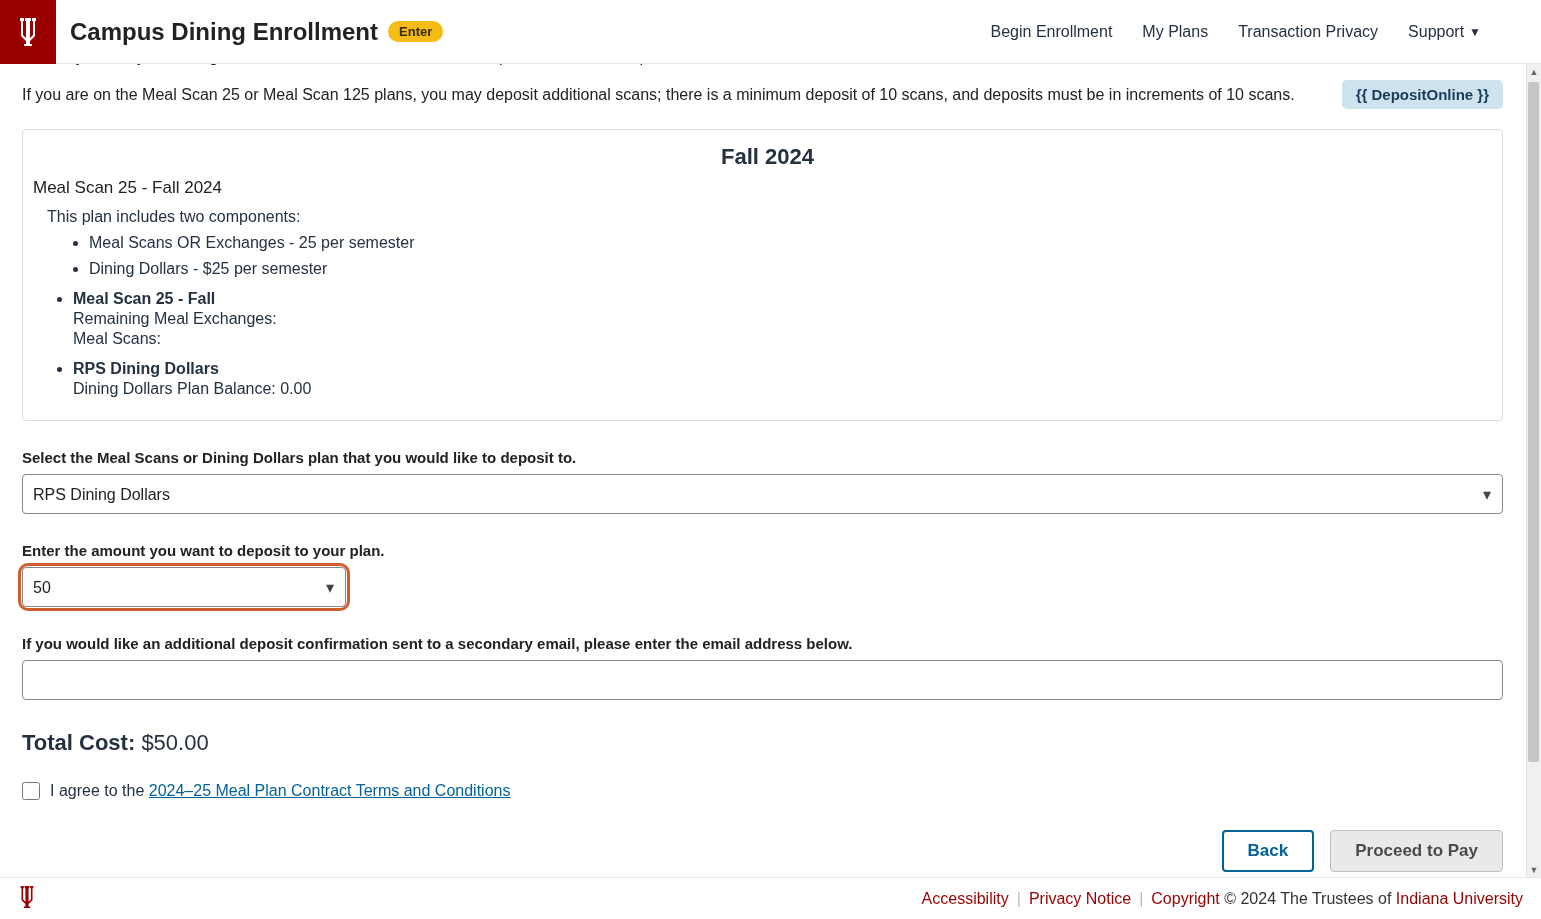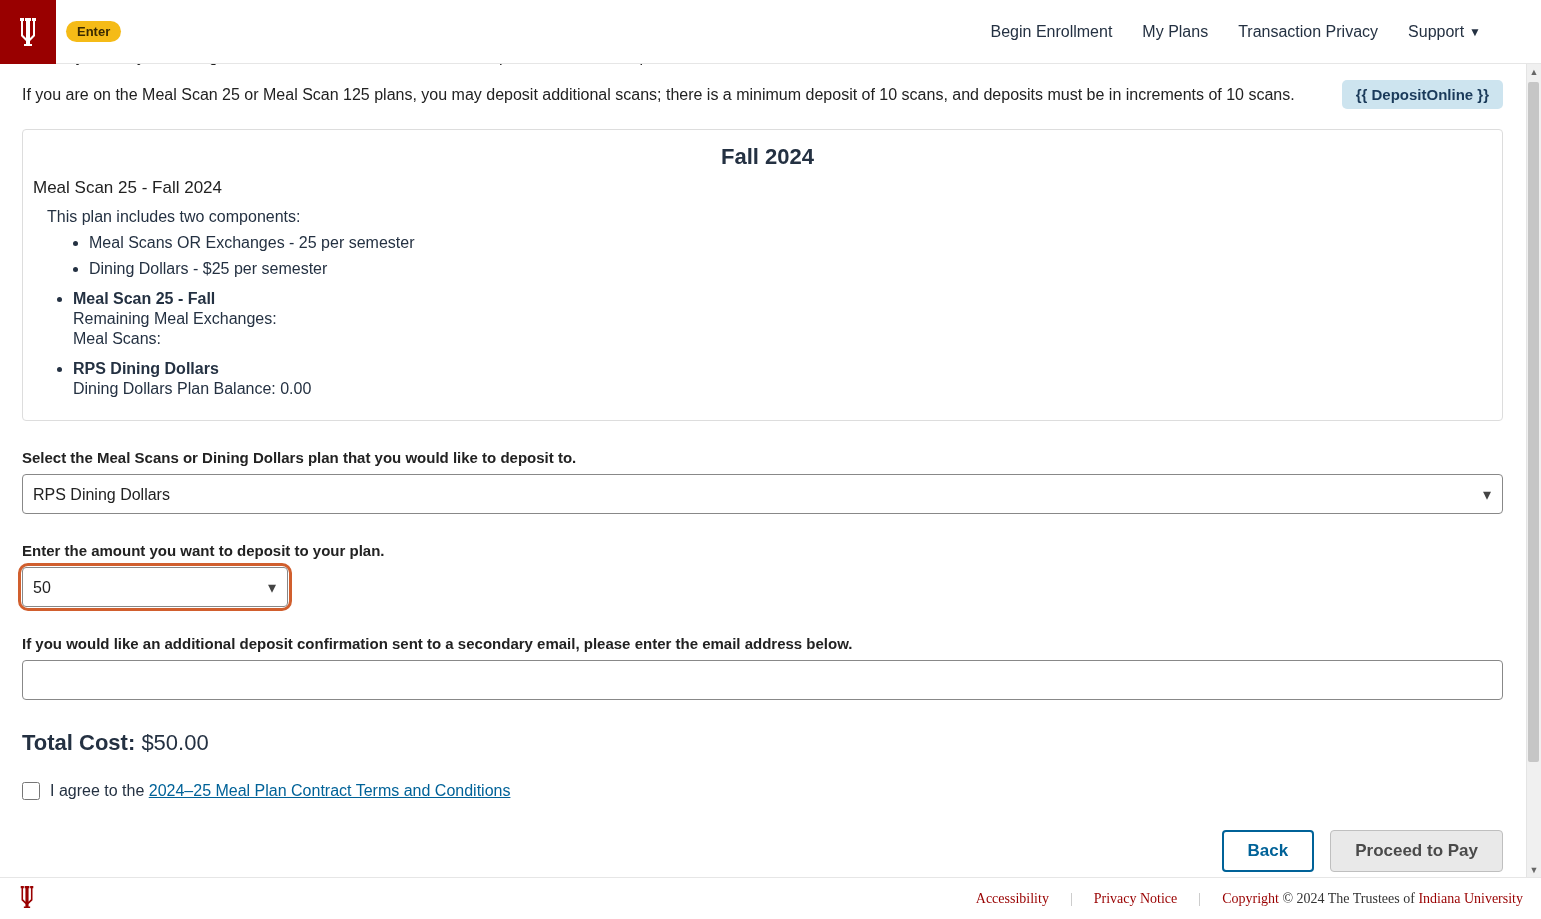--- a/index.html
+++ b/index.html
@@ -186,21 +186,21 @@
     height: 40px;
     border: 1px solid #888;
     border-radius: 4px;
     padding: 0 40px 0 10px;
     font-size: 16px;
     appearance: none;
     -webkit-appearance: none;
     background: #fff;
     color: #222;
   }
-  .select-wrap.small { width: 266px; }
+  .select-wrap.small { width: 324px; }
   .select-wrap .dd-icon {
     position: absolute;
     right: 12px;
     top: 50%;
     transform: translateY(-50%);
     pointer-events: none;
     color: #444;
   }
   .focus-ring {
     outline: 3px solid #d15f2e;
@@ -268,42 +268,42 @@
     display: flex;
     align-items: center;
     background: #fff;
     padding: 0 18px;
     position: relative;
     z-index: 10;
   }
   .footer-logo svg { fill: #990000; }
   .footer-links {
     margin-left: auto;
-    font-size: 14px;
-    display: flex;
-    align-items: center;
-    gap: 21px;
+    font-size: 16px;
+    display: flex;
+    align-items: center;
+    gap: 8px;
     color: #333;
-    font-family: Liberation Serif, serif;
   }
   .footer-links a { color: #990000; text-decoration: none; }
   .footer-links .sep { color: #bbb; }
   .footer-links .copy { color: #333; }
 </style>
 </head>
 <body>
 
 <div class="viewport">
 
   <div class="header">
     <div class="logo-block">
       <svg width="22" height="28" viewBox="0 0 22 28">
         <path d="M3 0h4v3H6v14l3 3V3H8V0h6v3h-1v17l3-3V3h-1V0h4v3h-1v15l-5 5v3h2v2H7v-2h2v-3l-5-5V3H3V0z"></path>
       </svg>
     </div>
+    <div class="app-title">Campus Dining Enrollment</div>
     <div class="stage-badge">Enter</div>
     <div class="nav">
       <div class="nav-item">Begin Enrollment</div>
       <div class="nav-item">My Plans</div>
       <div class="nav-item">Transaction Privacy</div>
       <div class="nav-item">
         <span>Support</span>
         <span class="chev">▼</span>
       </div>
     </div>

